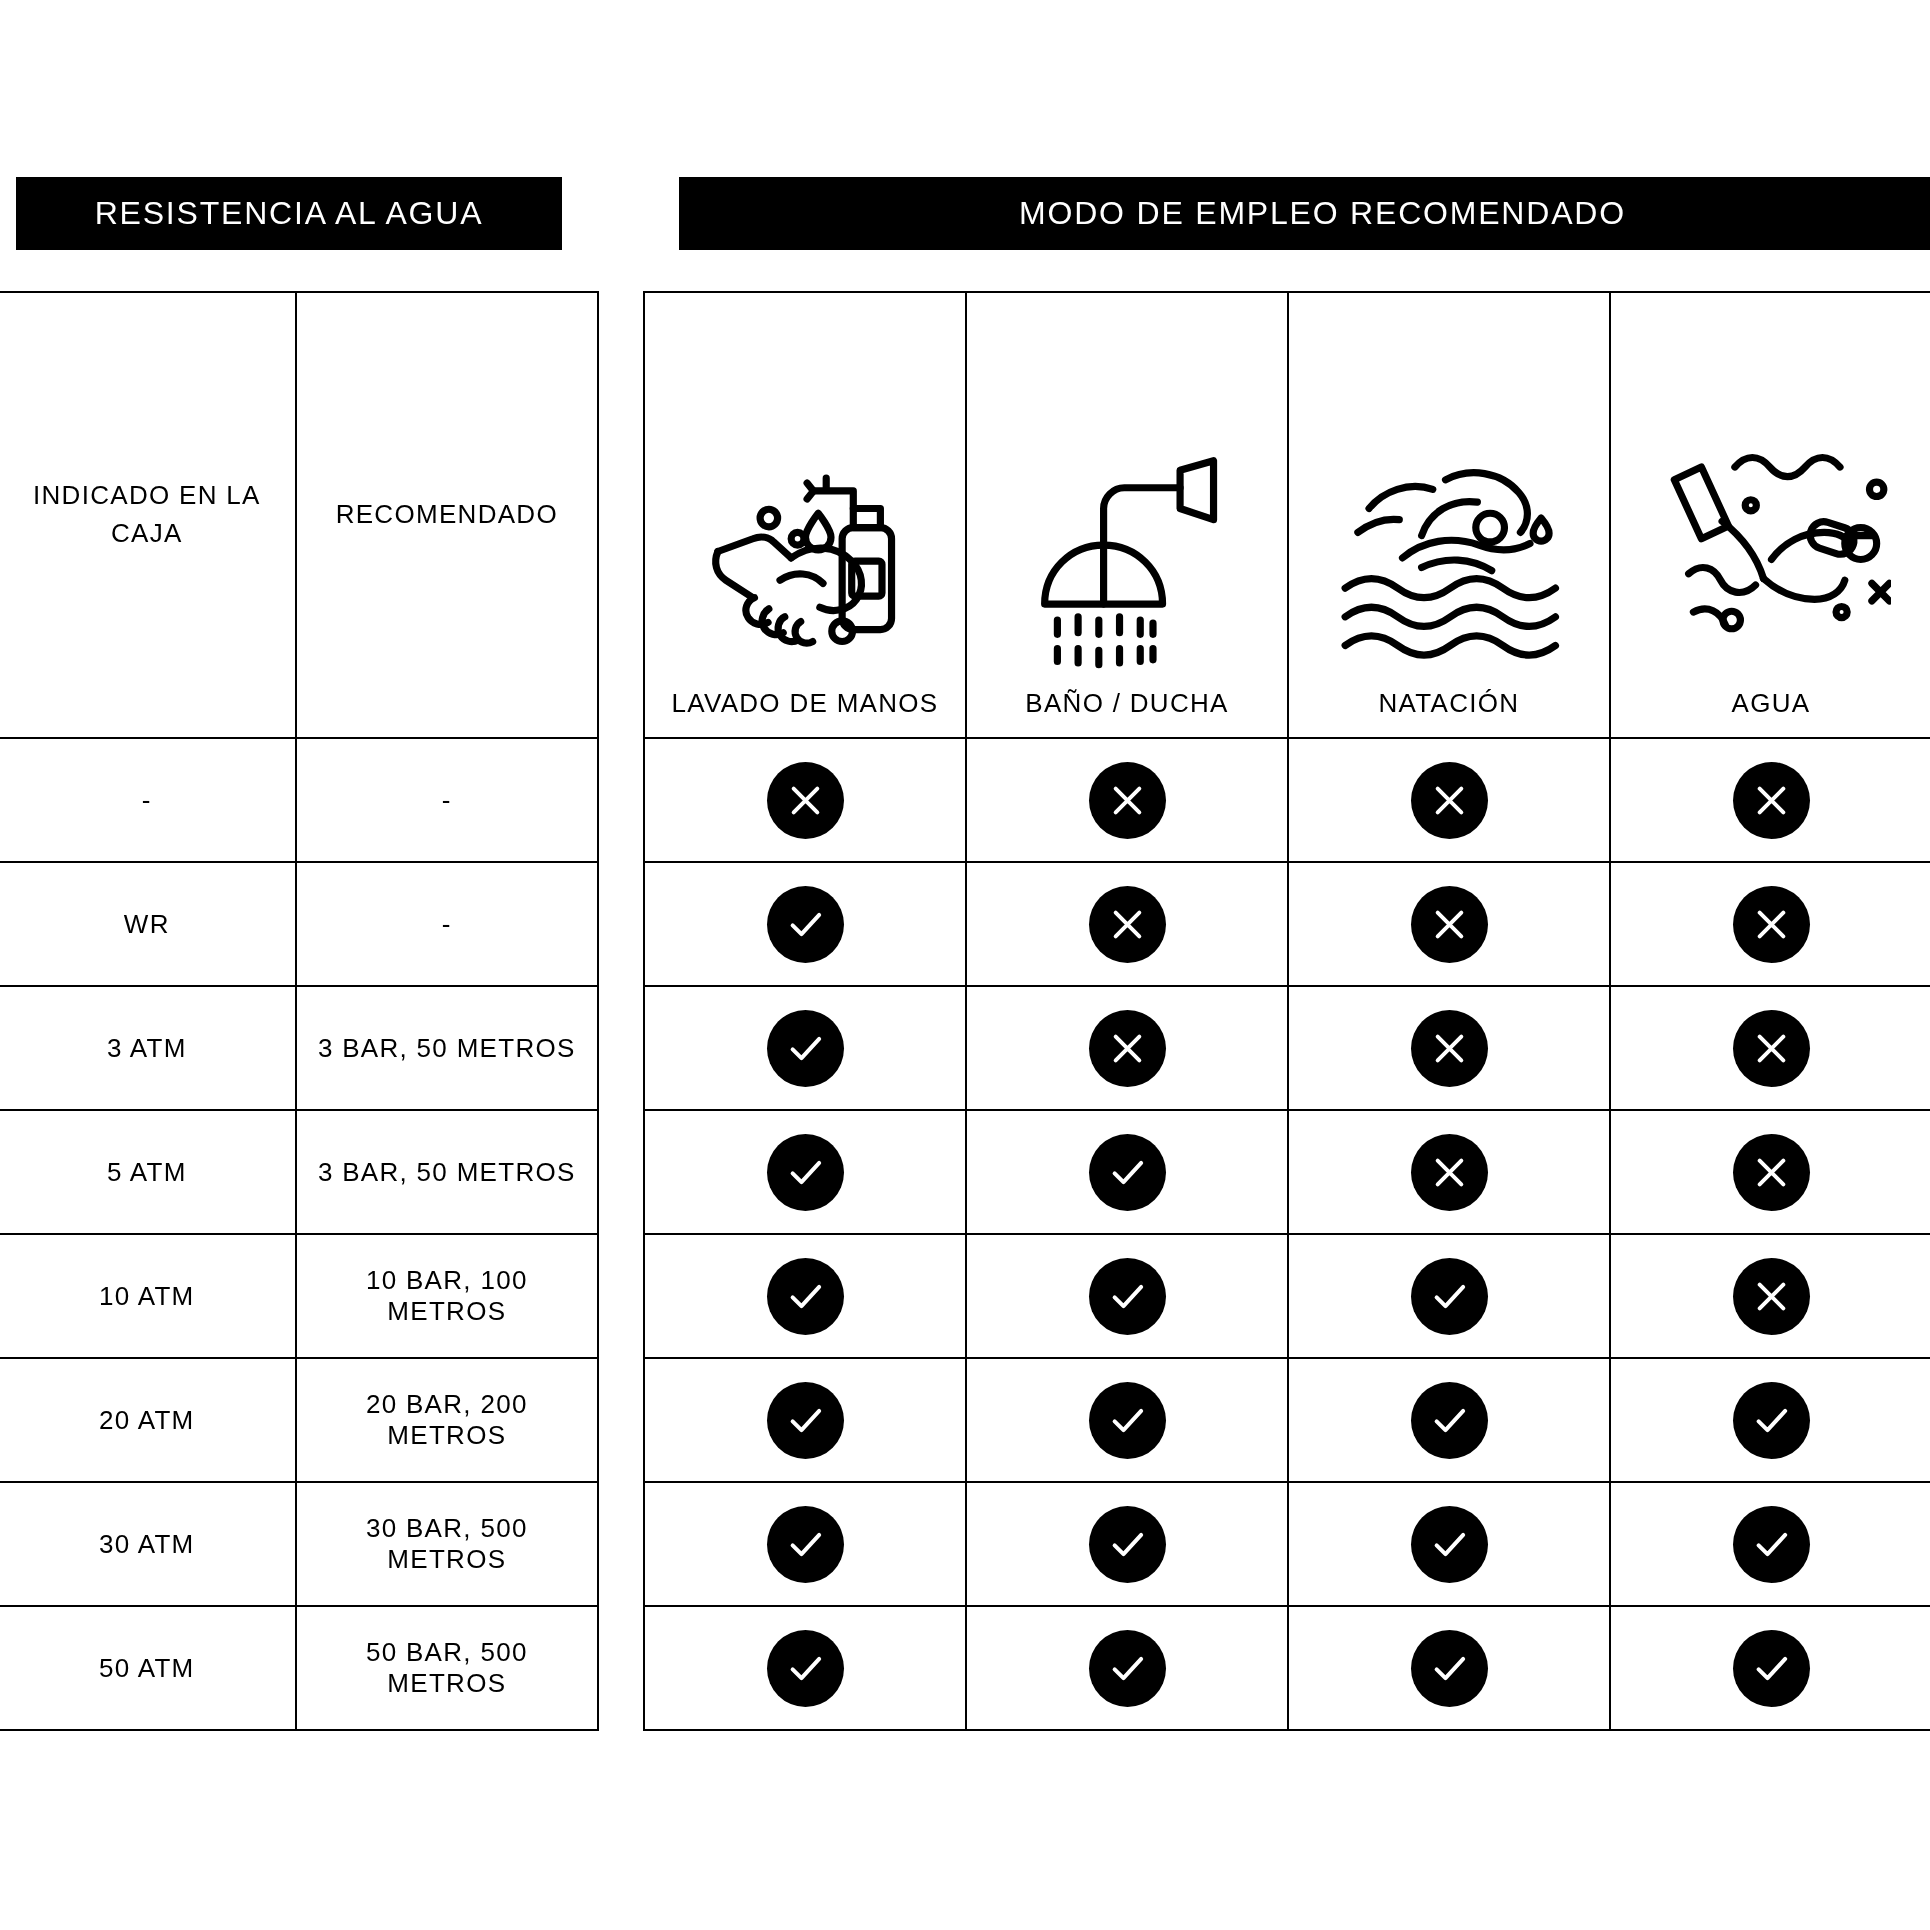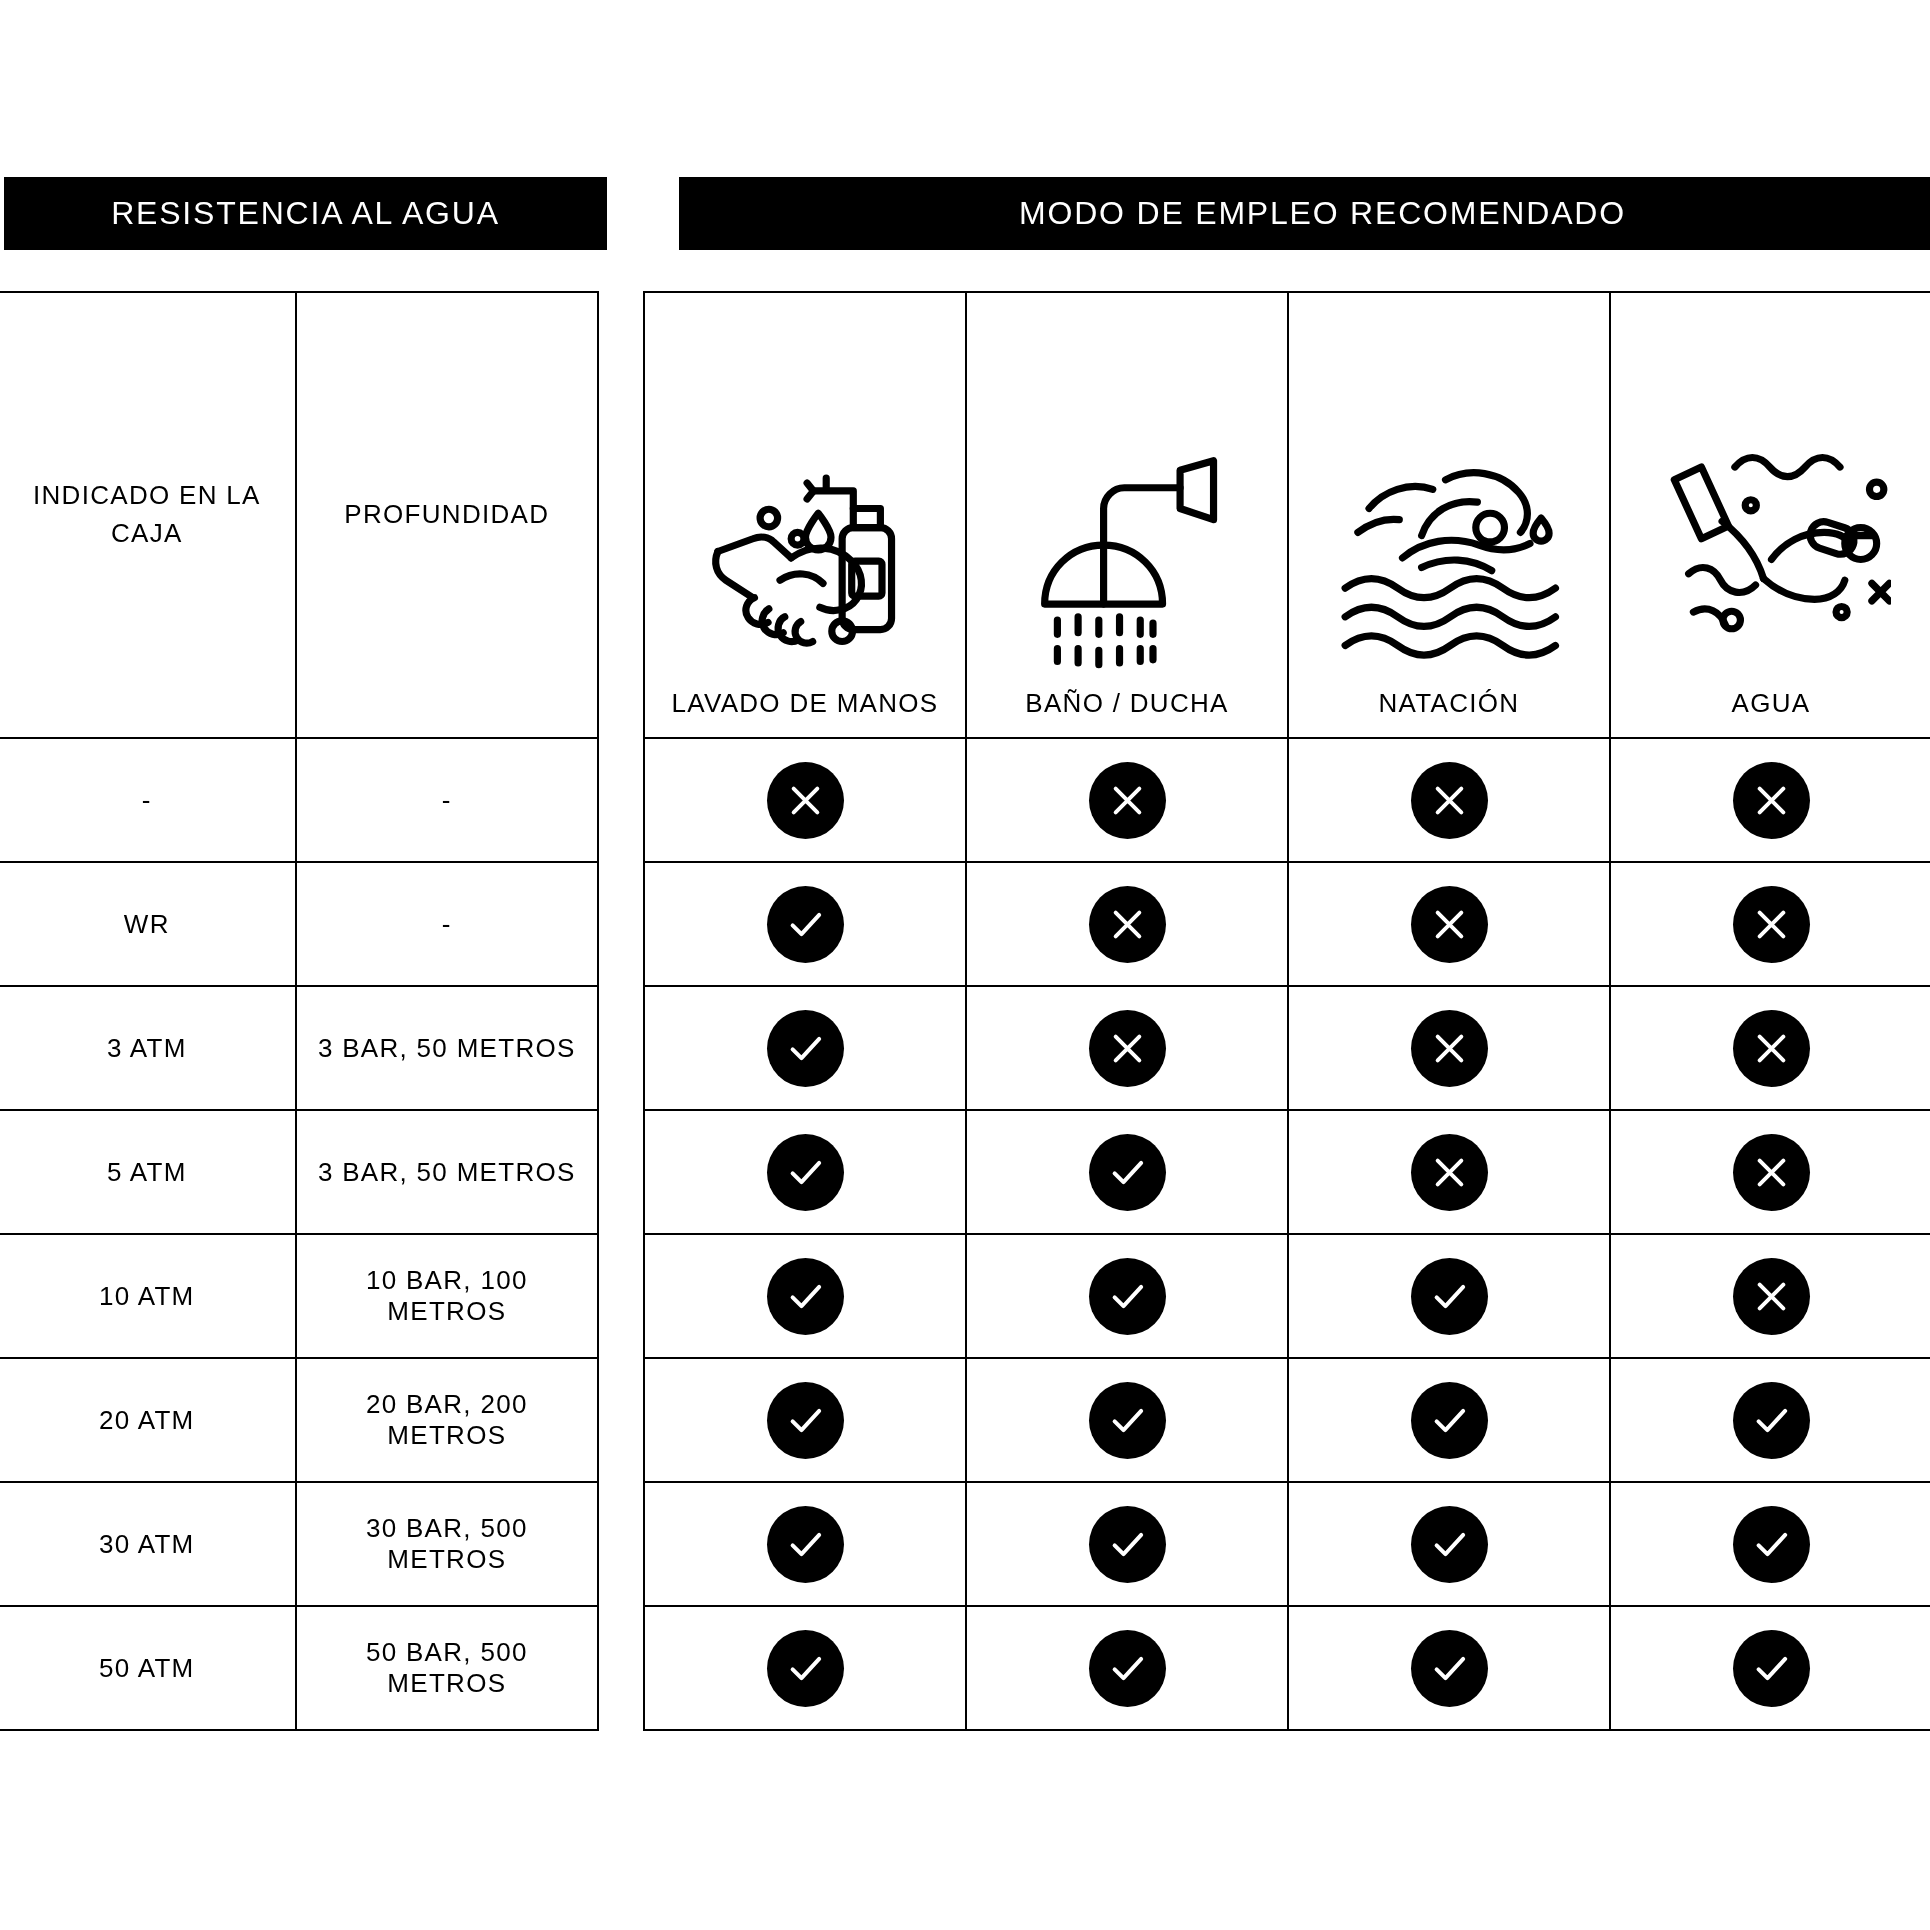--- a/index.html
+++ b/index.html
@@ -37,22 +37,22 @@
     display: flex;
     align-items: center;
     justify-content: center;
     letter-spacing: 1.8px;
     font-size: 32px;
     font-weight: 400;
     height: 73px;
     box-sizing: border-box;
   }
   .bar-left {
-    left: 4px;
-    width: 603px;
+    left: 16px;
+    width: 546px;
   }
   .bar-right {
     left: 643px;
     width: 1287px;
     margin-left: 36px;
   }
 
   
   .left-table {
     position: absolute;
@@ -150,21 +150,21 @@
     <div class="bar bar-right">MODO DE EMPLEO RECOMENDADO</div>
   </div>
 
   <table class="left-table">
     <tbody>
       <tr class="head-row">
         <td class="col-a">
           <span>INDICADO EN LA</span><br>
           <span>CAJA</span>
         </td>
-        <td class="col-b">PROFUNDIDAD</td>
+        <td class="col-b">RECOMENDADO</td>
       </tr>
 
       <tr class="data-row">
         <td class="col-a">-</td>
         <td class="col-b">-</td>
       </tr>
       <tr class="data-row">
         <td class="col-a">WR</td>
         <td class="col-b">-</td>
       </tr>

